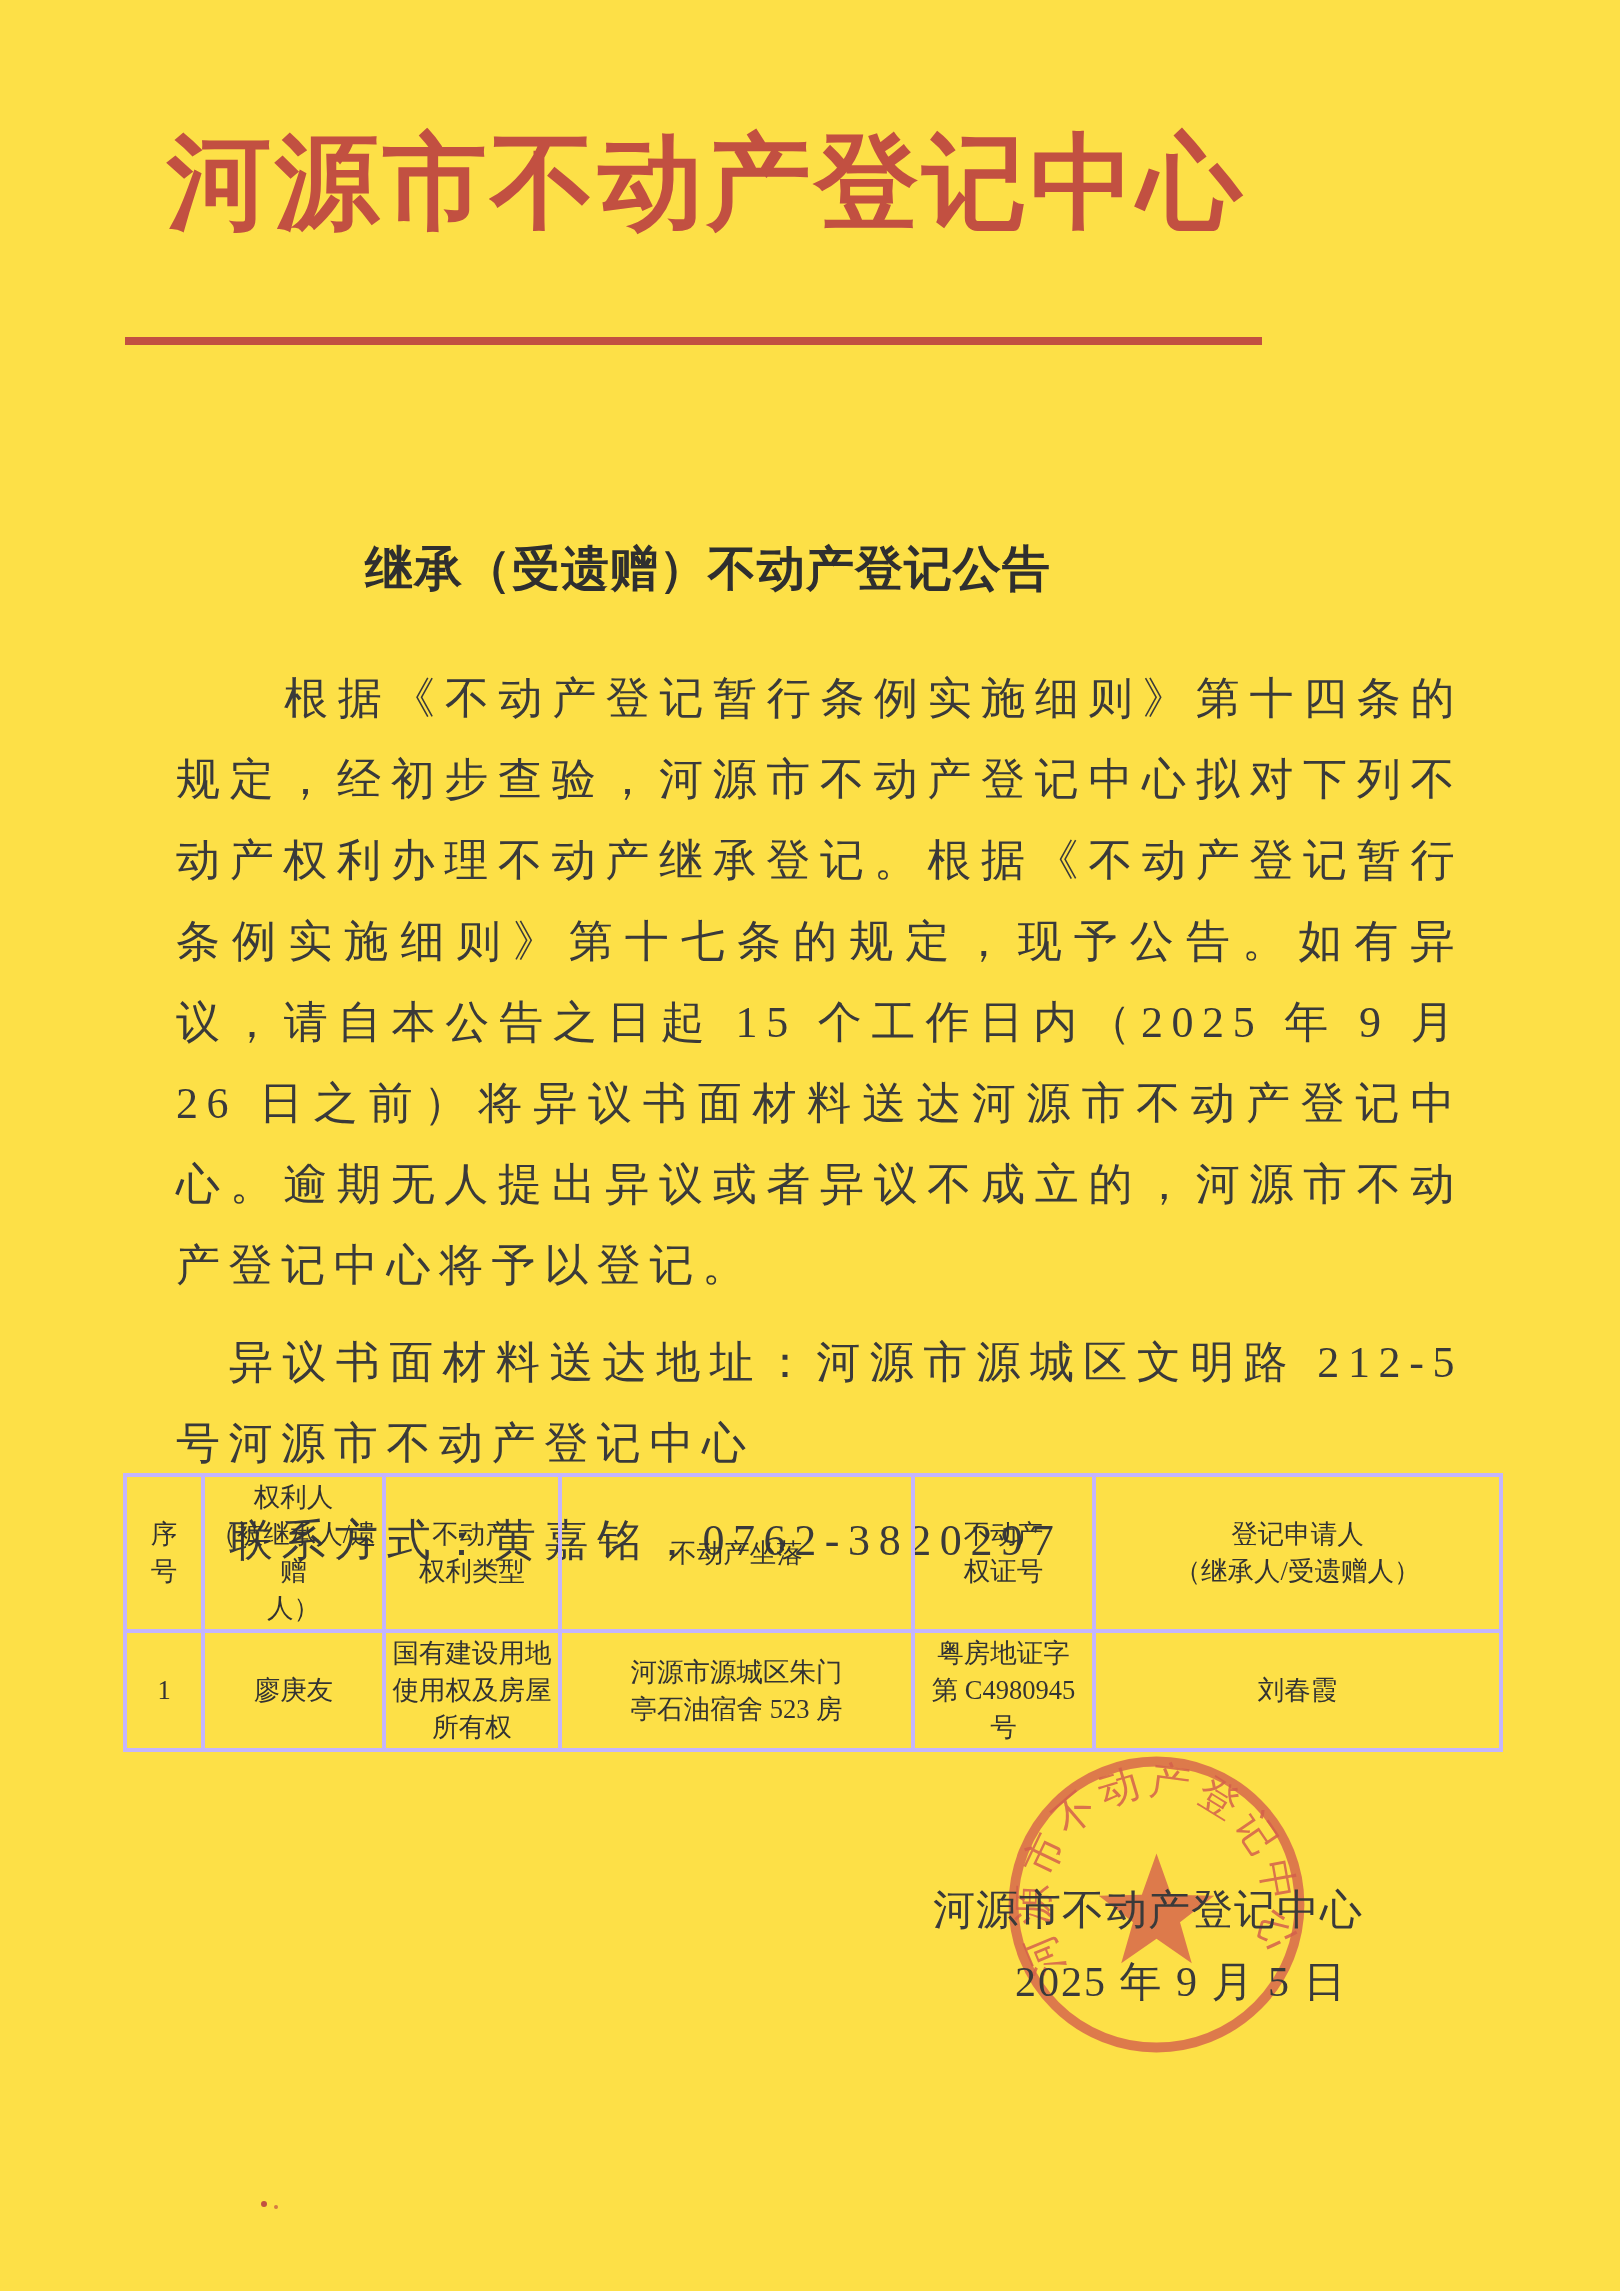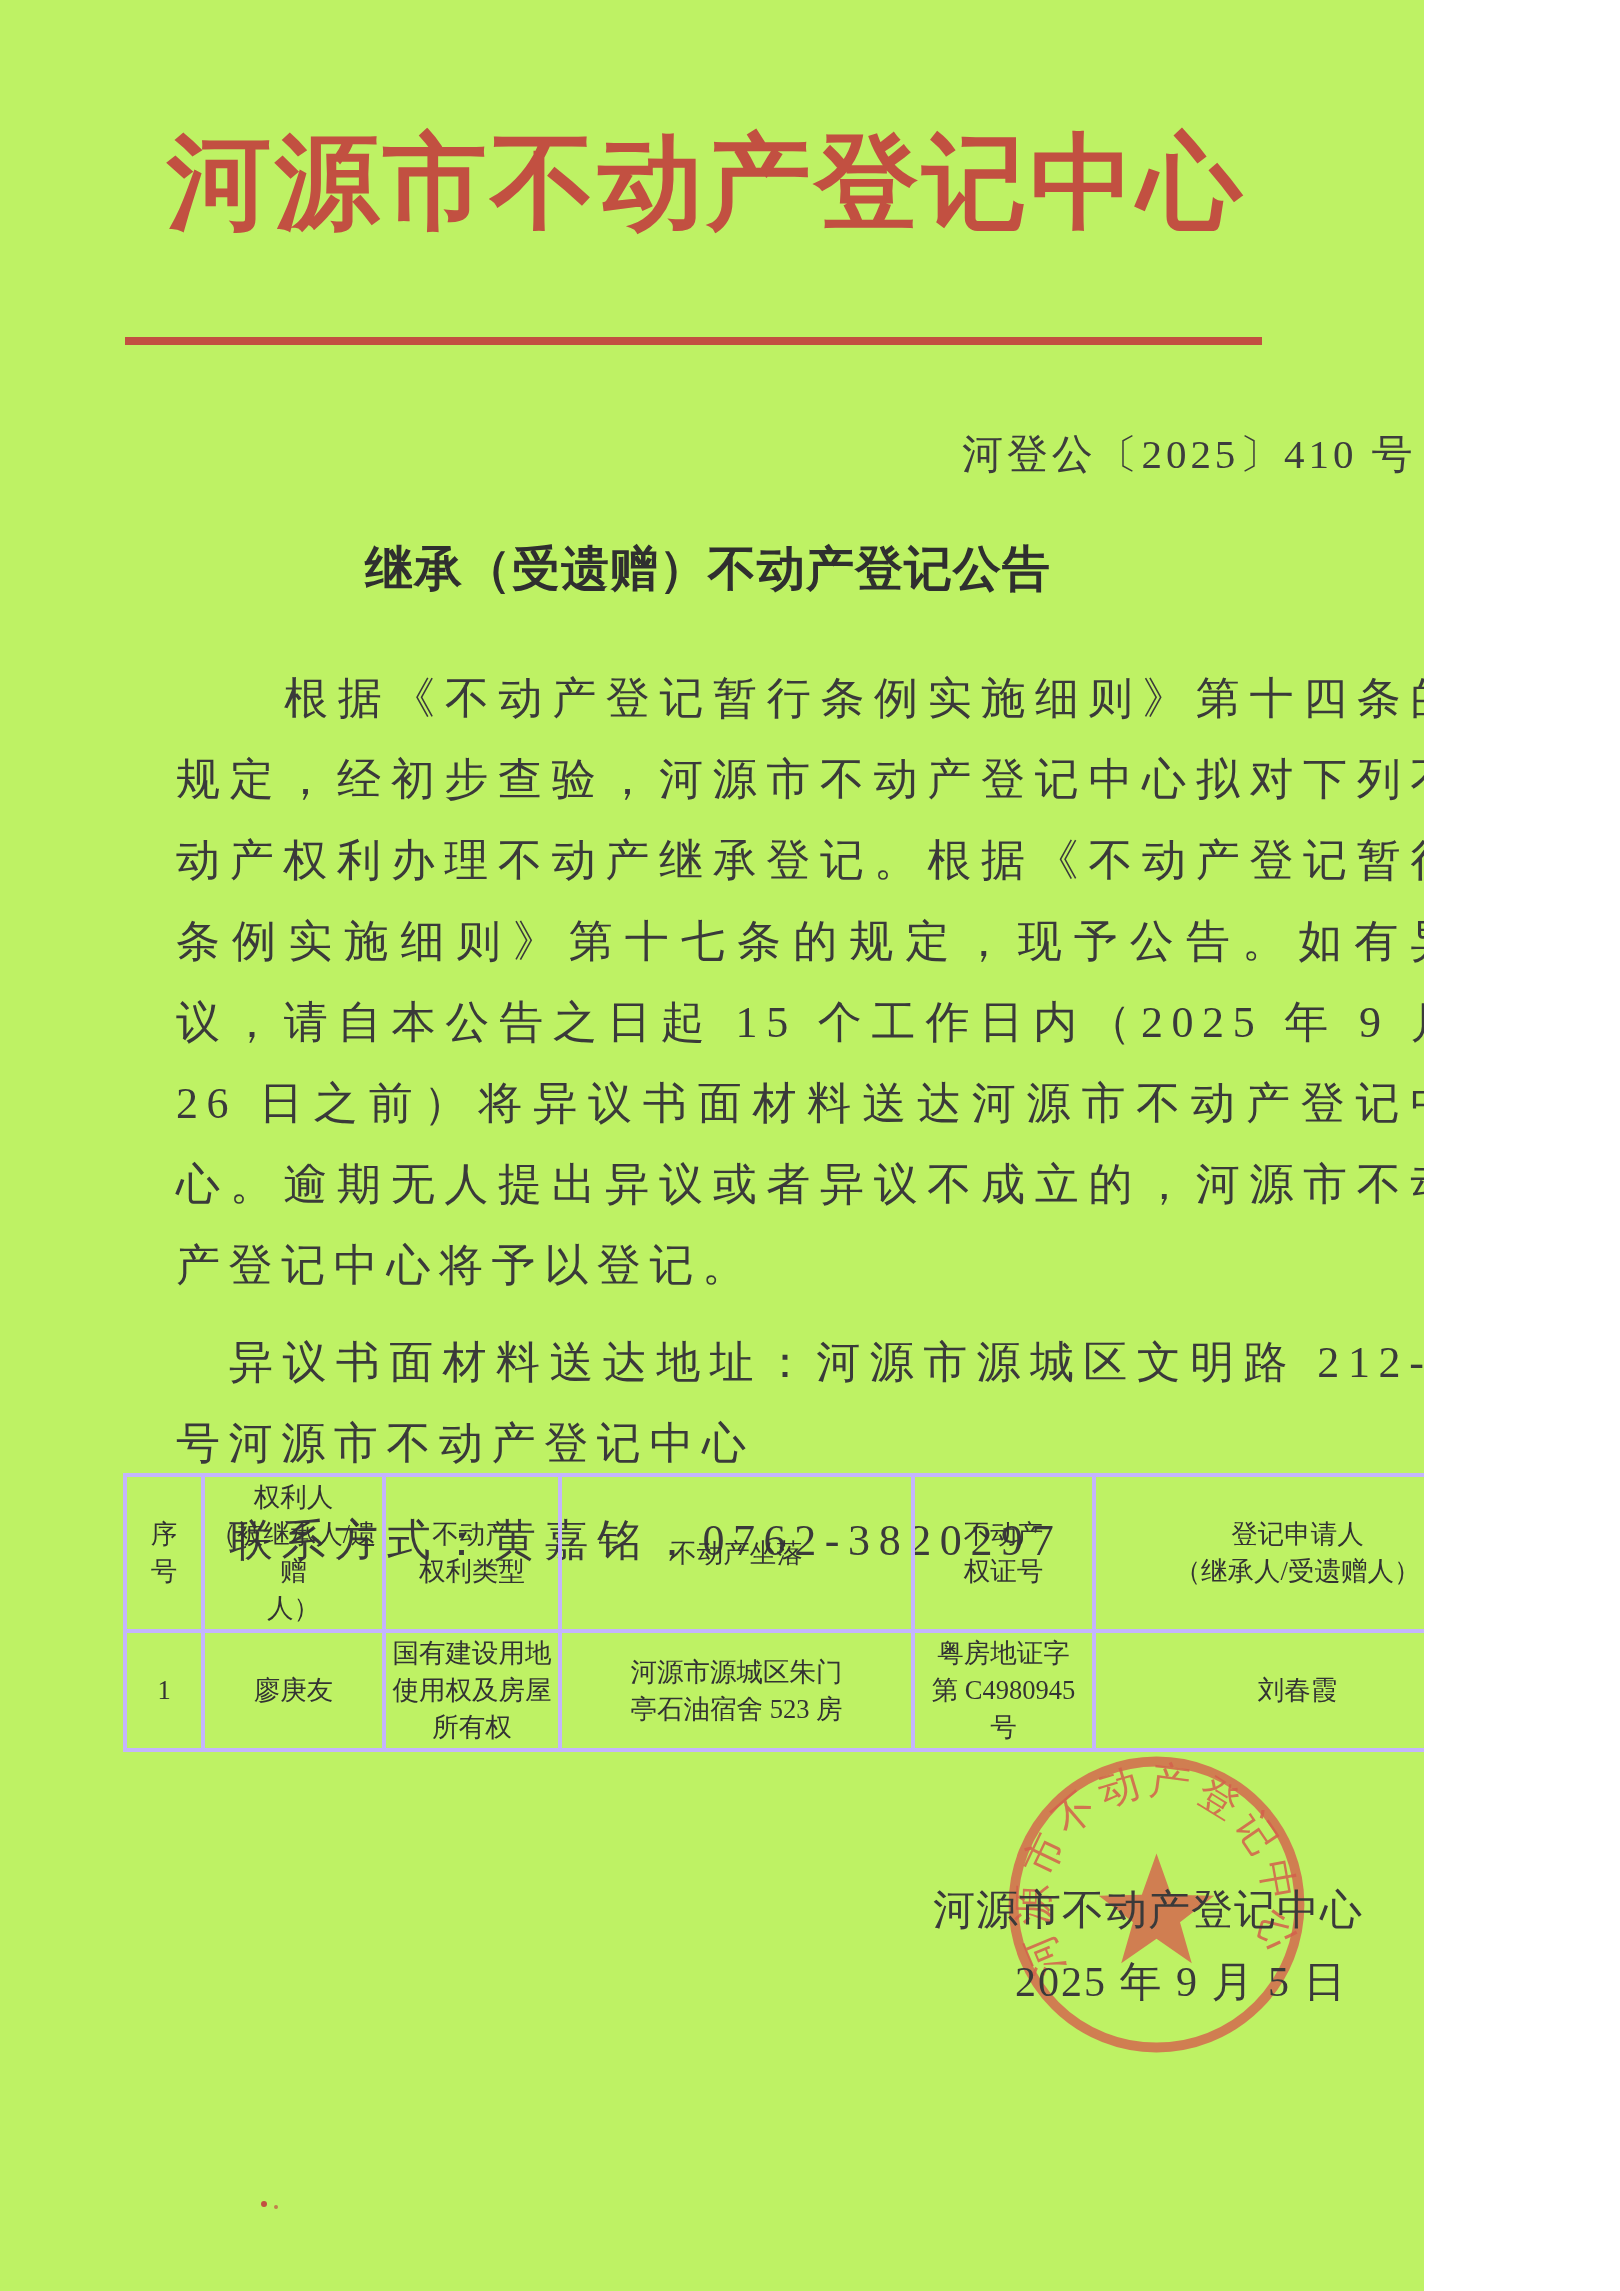--- a/index.html
+++ b/index.html
@@ -1,19 +1,19 @@
 <!DOCTYPE html>
 <html><head>
 <meta charset="utf-8">
 <style>
   html,body{margin:0;padding:0;background:#ffffff;}
   .page{
     position:relative;
-    width:1424px;height:2292px;
-    background:#bef264;
+    width:1620px;height:2292px;
+    background:#fde047;
     overflow:hidden;
     font-family:"Liberation Serif","DejaVu Serif",serif;
     color:#383838;
   }
   .letterhead{
     position:absolute;left:167px;top:123px;
     font-size:104px;font-weight:700;letter-spacing:3.9px;
     color:#c25041;white-space:nowrap;line-height:1.15;
   }
   .red-rule{
@@ -72,21 +72,20 @@
 </style>
 </head>
 <body>
 
 <div class="page">
 
   <div class="letterhead">河源市不动产登记中心</div>
 
   <div class="red-rule"></div>
 
-  <div class="doc-number">河登公〔2025〕410 号</div>
 
   <div class="notice-title">继承（受遗赠）不动产登记公告</div>
 
   <div class="body-text">
     <p class="ind2">根据《不动产登记暂行条例实施细则》第十四条的规定，经初步查验，河源市不动产登记中心拟对下列不动产权利办理不动产继承登记。根据《不动产登记暂行条例实施细则》第十七条的规定，现予公告。如有异议，请自本公告之日起 15 个工作日内（2025 年 9 月 26 日之前）将异议书面材料送达河源市不动产登记中心。逾期无人提出异议或者异议不成立的，河源市不动产登记中心将予以登记。</p>
     <p class="ind1">异议书面材料送达地址：河源市源城区文明路 212-5 号河源市不动产登记中心</p>
     <p class="ind1">联系方式：黄嘉铭，0762-3820297</p>
   </div>
 
   <table class="reg-table">

